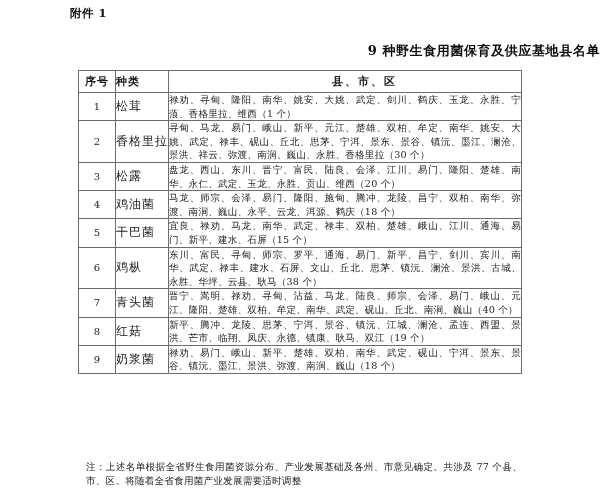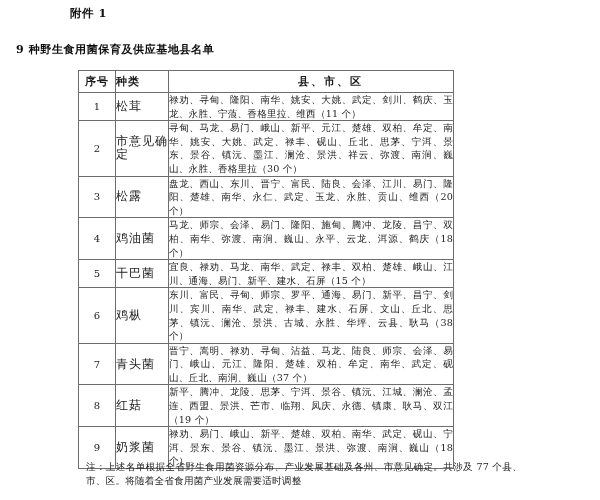--- a/index.html
+++ b/index.html
@@ -28,32 +28,32 @@
     font-weight: bold;
     letter-spacing: 0.5px;
     color: #111;
     white-space: nowrap;
   }
   .doc-title {
     position: absolute;
     left: 16px;
     right: 0;
     top: 42px;
-    text-align: left;
-    font-size: 11px;
+    text-align: right;
+    font-size: 13px;
     font-weight: bold;
     letter-spacing: 0.6px;
     color: #0d0d0d;
     white-space: nowrap;
   }
   table.listing {
     position: absolute;
     left: 78px;
     top: 70px;
-    width: 376px;
+    width: 444px;
     border-collapse: collapse;
     table-layout: fixed;
     font-size: 9.4px;
   }
   table.listing td, table.listing th {
     border: 1px solid #6d6d6d;
     padding: 0;
     vertical-align: middle;
     color: #1c1c1c;
   }
@@ -135,25 +135,25 @@
       <tr>
         <th class="col-idx">序号</th>
         <th class="col-kind">种类</th>
         <th class="col-area">县、市、区</th>
       </tr>
     </thead>
     <tbody>
       <tr>
         <td class="cell-idx">1</td>
         <td class="cell-kind">松茸</td>
-        <td class="cell-area">禄劝、寻甸、隆阳、南华、姚安、大姚、武定、剑川、鹤庆、玉龙、永胜、宁蒗、香格里拉、维西（11 个）</td>
+        <td class="cell-area">禄劝、寻甸、隆阳、南华、姚安、大姚、武定、剑川、鹤庆、玉龙、永胜、宁蒗、香格里拉、维西（1 个）</td>
       </tr>
       <tr>
         <td class="cell-idx">2</td>
-        <td class="cell-kind">市意见确定</td>
+        <td class="cell-kind">香格里拉</td>
         <td class="cell-area">寻甸、马龙、易门、峨山、新平、元江、楚雄、双柏、牟定、南华、姚安、大姚、武定、禄丰、砚山、丘北、思茅、宁洱、景东、景谷、镇沅、墨江、澜沧、景洪、祥云、弥渡、南涧、巍山、永胜、香格里拉（30 个）</td>
       </tr>
       <tr>
         <td class="cell-idx">3</td>
         <td class="cell-kind">松露</td>
         <td class="cell-area">盘龙、西山、东川、晋宁、富民、陆良、会泽、江川、易门、隆阳、楚雄、南华、永仁、武定、玉龙、永胜、贡山、维西（20 个）</td>
       </tr>
       <tr>
         <td class="cell-idx">4</td>
         <td class="cell-kind">鸡油菌</td>
@@ -165,21 +165,21 @@
         <td class="cell-area">宜良、禄劝、马龙、南华、武定、禄丰、双柏、楚雄、峨山、江川、通海、易门、新平、建水、石屏（15 个）</td>
       </tr>
       <tr>
         <td class="cell-idx">6</td>
         <td class="cell-kind">鸡枞</td>
         <td class="cell-area">东川、富民、寻甸、师宗、罗平、通海、易门、新平、昌宁、剑川、宾川、南华、武定、禄丰、建水、石屏、文山、丘北、思茅、镇沅、澜沧、景洪、古城、永胜、华坪、云县、耿马（38 个）</td>
       </tr>
       <tr>
         <td class="cell-idx">7</td>
         <td class="cell-kind">青头菌</td>
-        <td class="cell-area">晋宁、嵩明、禄劝、寻甸、沾益、马龙、陆良、师宗、会泽、易门、峨山、元江、隆阳、楚雄、双柏、牟定、南华、武定、砚山、丘北、南涧、巍山（37 个）</td>
+        <td class="cell-area">晋宁、嵩明、禄劝、寻甸、沾益、马龙、陆良、师宗、会泽、易门、峨山、元江、隆阳、楚雄、双柏、牟定、南华、武定、砚山、丘北、南涧、巍山（40 个）</td>
       </tr>
       <tr>
         <td class="cell-idx">8</td>
         <td class="cell-kind">红菇</td>
         <td class="cell-area">新平、腾冲、龙陵、思茅、宁洱、景谷、镇沅、江城、澜沧、孟连、西盟、景洪、芒市、临翔、凤庆、永德、镇康、耿马、双江（19 个）</td>
       </tr>
       <tr>
         <td class="cell-idx">9</td>
         <td class="cell-kind">奶浆菌</td>
         <td class="cell-area">禄劝、易门、峨山、新平、楚雄、双柏、南华、武定、砚山、宁洱、景东、景谷、镇沅、墨江、景洪、弥渡、南涧、巍山（18 个）</td>

